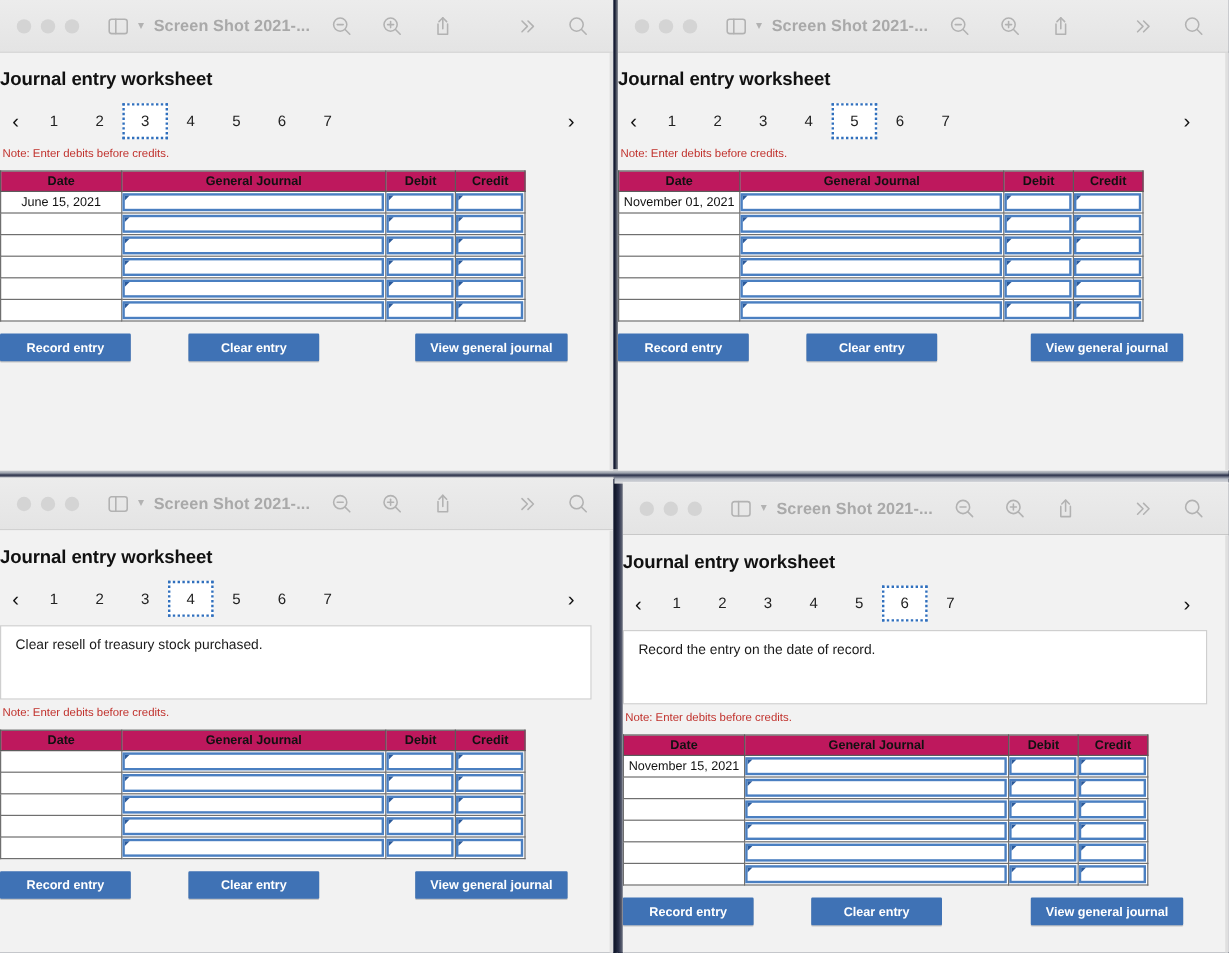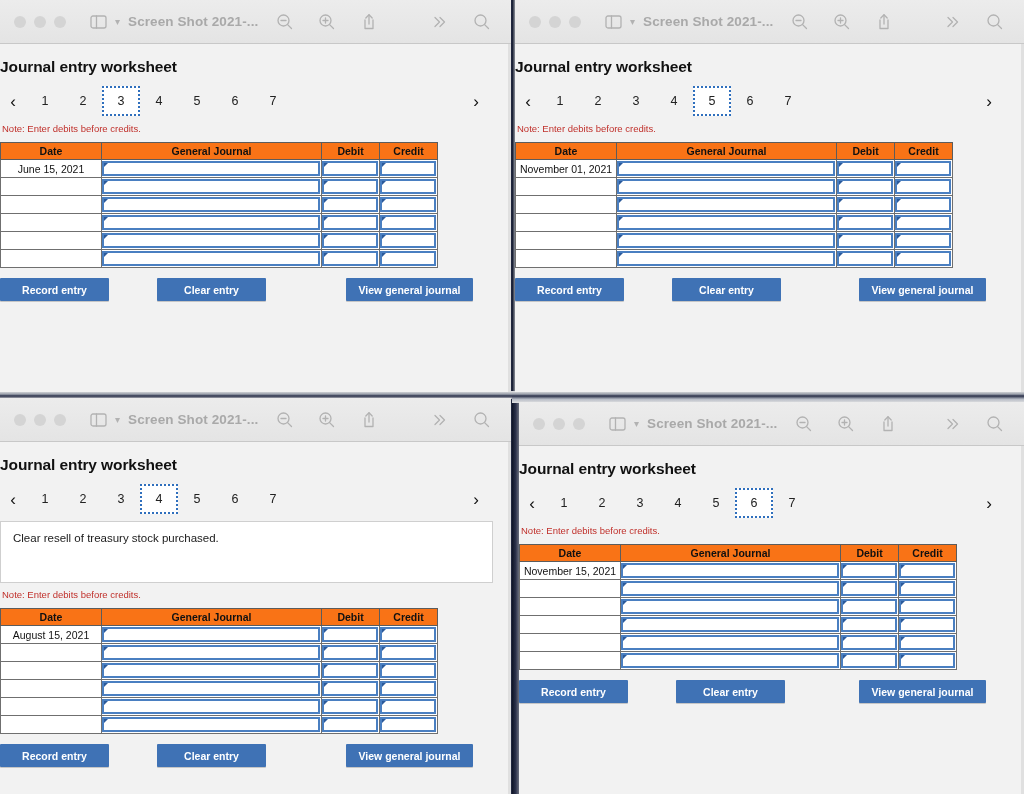--- a/index.html
+++ b/index.html
@@ -112,21 +112,21 @@
   .prompt {
     background: #fff; border: 1px solid #cfcfcf;
     height: 62px; padding: 10px 12px;
     font-size: 11.5px; color: #1a1a1a;
   }
   .note { color: #c0302b; font-size: 9.5px; margin: 6px 0 8px 2px; }
 
   
   table.jt { border-collapse: collapse; table-layout: fixed; border: 1px solid #6f6f6f; }
   table.jt th {
-    background: #f97316; border: 1px solid #5c5c5c;
+    background: #be185d; border: 1px solid #5c5c5c;
     font-size: 10.5px; font-weight: bold; color: #111;
     height: 17px; padding: 0;
   }
   table.jt td { border: 1px solid #6f6f6f; height: 17px; padding: 0; background: #fff; }
   td.c-date { text-align: center; font-size: 10.5px; color: #111; padding: 0 2px; white-space: nowrap; }
   .cellbox {
     position: relative;
     margin: 1px 1px 1px 0;
     height: 15px;
     border: 2px solid #4a7fc1;
@@ -560,32 +560,20 @@
           <thead>
             <tr>
               <th style="width:101px">Date</th>
               <th style="width:220px">General Journal</th>
               <th style="width:58px">Debit</th>
               <th style="width:58px">Credit</th>
             </tr>
           </thead>
           <tbody>
             <tr>
-              <td class="c-date">August 15, 2021</td>
-              <td>
-                <div class="cellbox"></div>
-              </td>
-              <td>
-                <div class="cellbox"></div>
-              </td>
-              <td>
-                <div class="cellbox"></div>
-              </td>
-            </tr>
-            <tr>
               <td class="c-date"></td>
               <td>
                 <div class="cellbox"></div>
               </td>
               <td>
                 <div class="cellbox"></div>
               </td>
               <td>
                 <div class="cellbox"></div>
               </td>
@@ -712,20 +700,21 @@
           <div class="pg-arrow">‹</div>
           <div class="pg">1</div>
           <div class="pg">2</div>
           <div class="pg">3</div>
           <div class="pg">4</div>
           <div class="pg">5</div>
           <div class="pg sel">6</div>
           <div class="pg">7</div>
           <div class="pg-arrow right">›</div>
         </div>
+        <div class="prompt">Record the entry on the date of record.</div>
         <div class="note">Note: Enter debits before credits.</div>
         <table class="jt">
           <thead>
             <tr>
               <th style="width:101px">Date</th>
               <th style="width:220px">General Journal</th>
               <th style="width:58px">Debit</th>
               <th style="width:58px">Credit</th>
             </tr>
           </thead>

